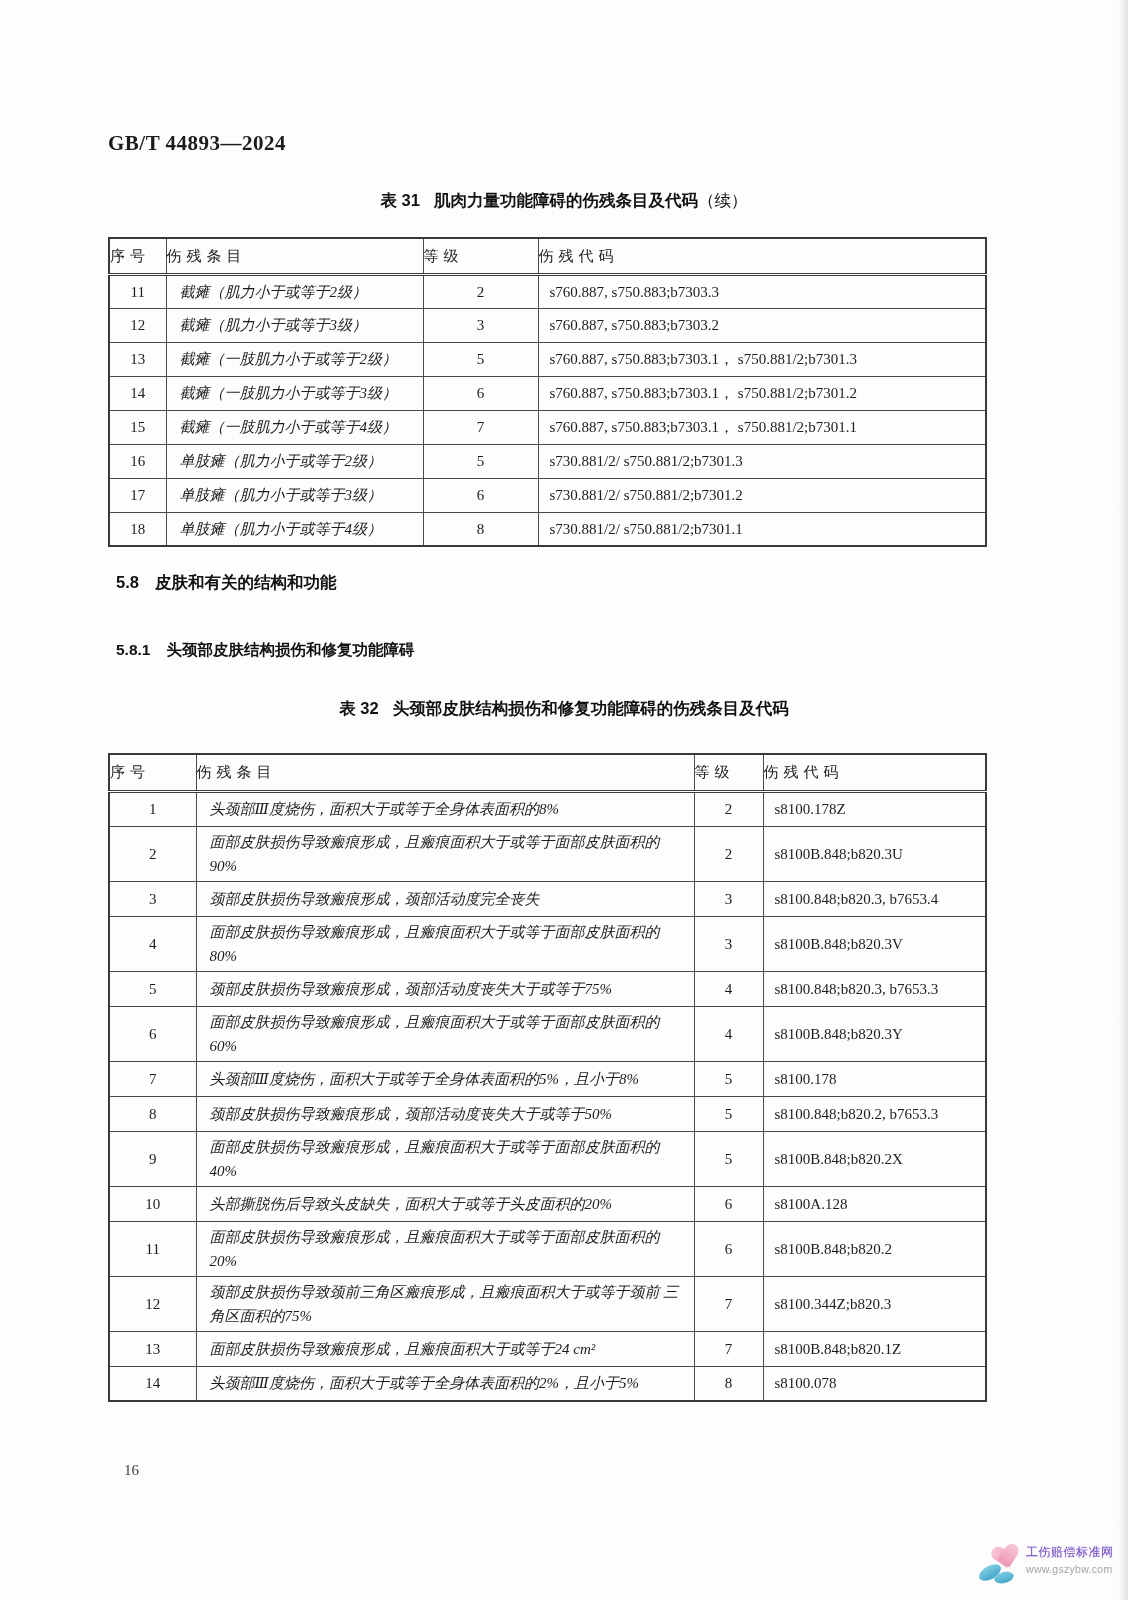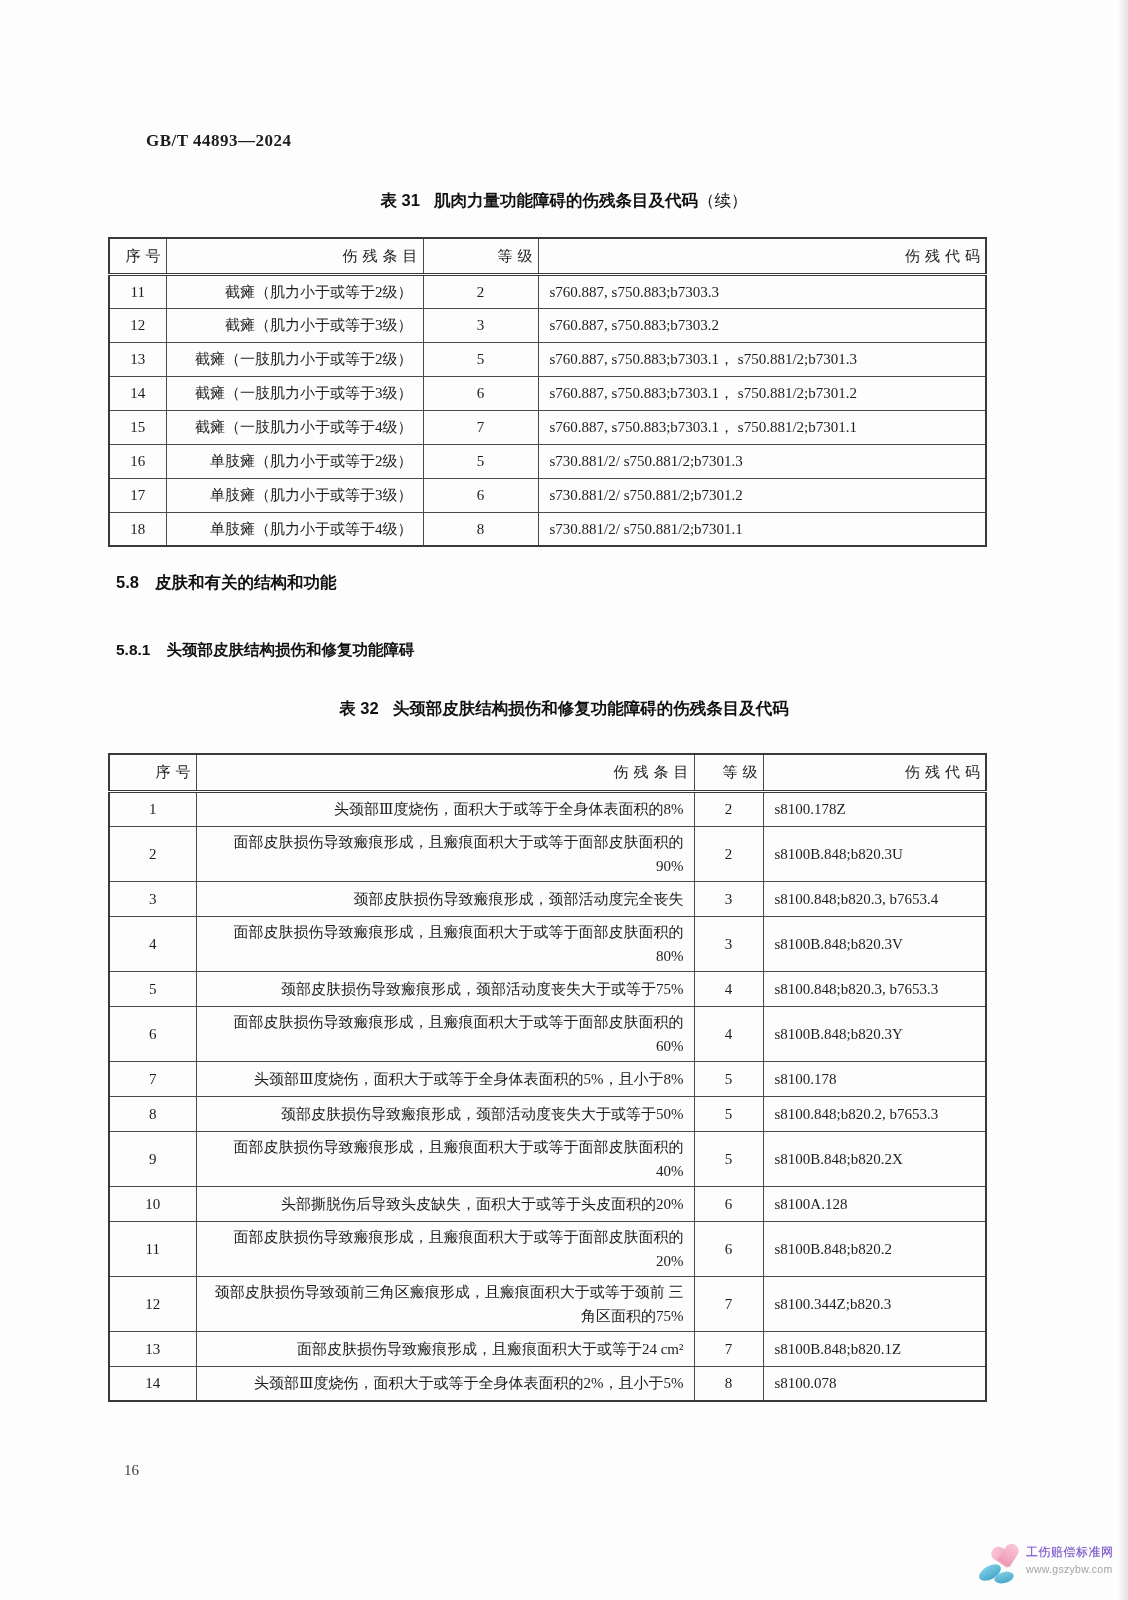--- a/index.html
+++ b/index.html
@@ -11,21 +11,21 @@
     font-family:"Liberation Serif","DejaVu Serif",serif;
     color:#1c1c1c;
     overflow:hidden;
   }
   .scan-edge {
     position:absolute; top:0; right:0; width:10px; height:100%;
     background:linear-gradient(to right, rgba(0,0,0,0), rgba(0,0,0,0.10));
   }
   .doc-number {
     position:absolute; left:108px; top:131px;
-    font-size:17px; font-weight:bold; letter-spacing:0.5px;margin-left:38px;
+    font-size:21px; font-weight:bold; letter-spacing:0.5px;
   }
   .table-caption {
     position:absolute; left:0; width:1128px; text-align:center;
     font-family:"Liberation Sans","DejaVu Sans",sans-serif;
     font-size:16.5px; font-weight:bold; color:#111;
   }
   .cap-31 { top:190px; }
   .cap-32 { top:698px; }
   .cap-label { margin-right:14px; }
   .cap-suffix { font-family:"Liberation Serif","DejaVu Serif",serif; font-weight:normal; }
@@ -36,27 +36,27 @@
     border:2px solid #3a3a3a;
   }
   .t31 { top:237px; }
   .t32 { top:753px; }
   table.gbt th, table.gbt td {
     border:1px solid #4a4a4a;
     font-size:15px; vertical-align:middle;
     line-height:24px;
   }
   table.gbt th {
-    font-weight:normal; letter-spacing:5px; text-align:right;
+    font-weight:normal; letter-spacing:5px; text-align:left;
     border-bottom:3px double #3a3a3a;
   }
   .t31 th { height:36px; }
   .t32 th { height:37px; }
   td.c-no, td.c-grade { text-align:center; }
-  td.c-item { text-align:right; padding:3px 10px 3px 13px; }
+  td.c-item { text-align:left; padding:3px 10px 3px 13px;font-style:italic; }
   td.c-code { text-align:left; padding:3px 8px 3px 11px; }
   th.h-code, th.h-item { text-align:center;margin-left:27px; }
   .t31 tr.r { height:34px; }
   .t32 tr.r-s { height:35px; }
   .t32 tr.r-d { height:50px; }
 
   .sec-heading {
     position:absolute; left:108px;
     font-family:"Liberation Sans","DejaVu Sans",sans-serif;
     font-weight:bold; color:#111;

